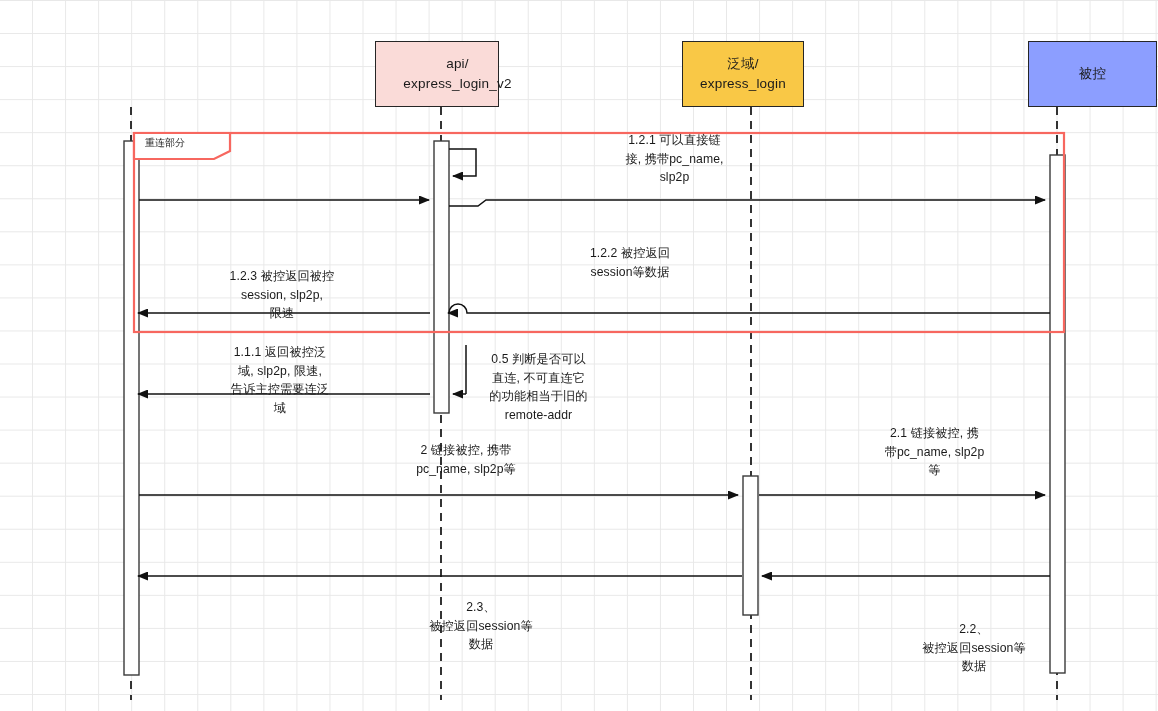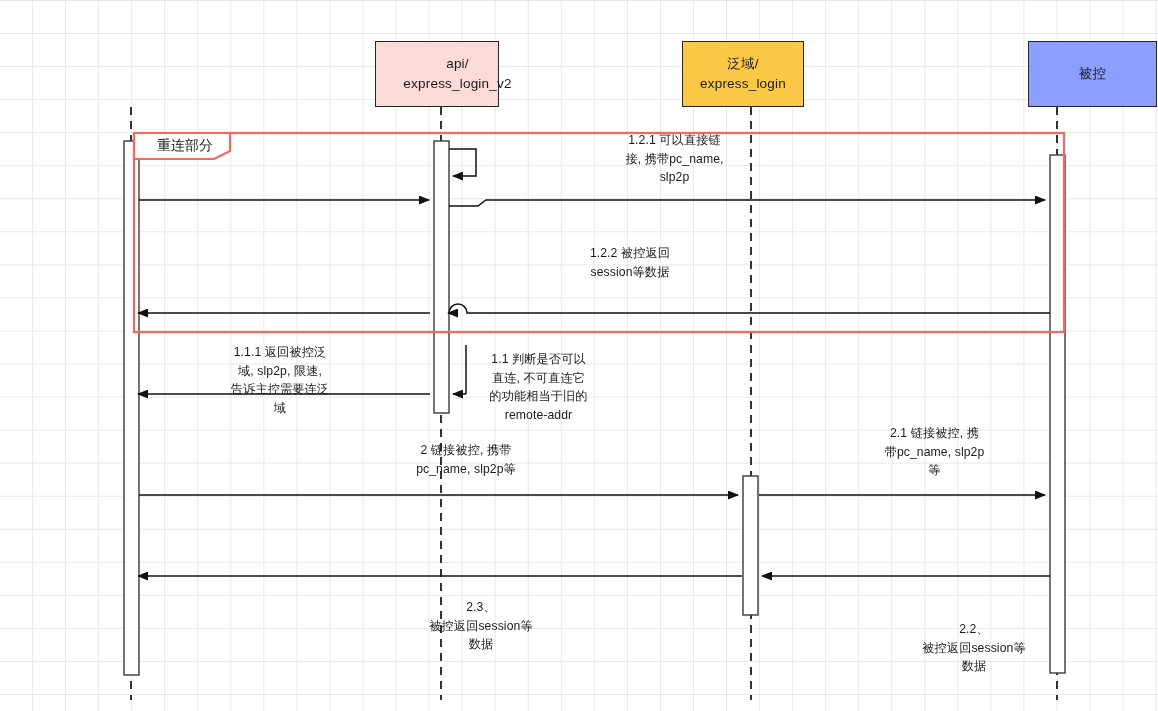--- a/index.html
+++ b/index.html
@@ -50,23 +50,23 @@
     font-size: 12.2px;
     color: #1a1a1a;
     line-height: 1.52;
     white-space: pre-line;
     letter-spacing: 0.1px;
   }
   .msg-label.left-align { text-align: left; }
   .frame-tag {
     position: absolute;
     box-sizing: border-box;
-    font-size: 14px;
+    font-size: 10px;
     color: #1a1a1a;
-    padding: 2px 22px 2px 23px;
+    padding: 2px 22px 2px 11px;
     line-height: 1.3;
     white-space: nowrap;
   }
 </style>
 </head>
 <body>
 
 <div id="canvas">
 
   <svg id="svg-layer" xmlns="http://www.w3.org/2000/svg">
@@ -144,27 +144,30 @@
 
 
 
   <div class="msg-label" style="left:592px; top:131px; width:165px;">1.2.1 可以直接链
 接, 携带pc_name,
 slp2p</div>
 
   <div class="msg-label" style="left:530px; top:244px; width:200px;">1.2.2 被控返回
 session等数据</div>
 
+  <div class="msg-label" style="left:182px; top:267px; width:200px;">1.2.3 被控返回被控
+session, slp2p,
+限速</div>
 
   <div class="msg-label" style="left:195px; top:343px; width:170px;">1.1.1 返回被控泛
 域, slp2p, 限速,
 告诉主控需要连泛
 域</div>
 
-  <div class="msg-label" style="left:465px; top:350px; width:147px;">1.1 判断是否可以
+  <div class="msg-label" style="left:465px; top:350px; width:147px;">0.5 判断是否可以
 直连, 不可直连它
 的功能相当于旧的
 remote-addr</div>
 
   <div class="msg-label" style="left:381px; top:441px; width:170px;">2 链接被控, 携带
 pc_name, slp2p等</div>
 
   <div class="msg-label" style="left:852px; top:424px; width:165px;">2.1 链接被控, 携
 带pc_name, slp2p
 等</div>

